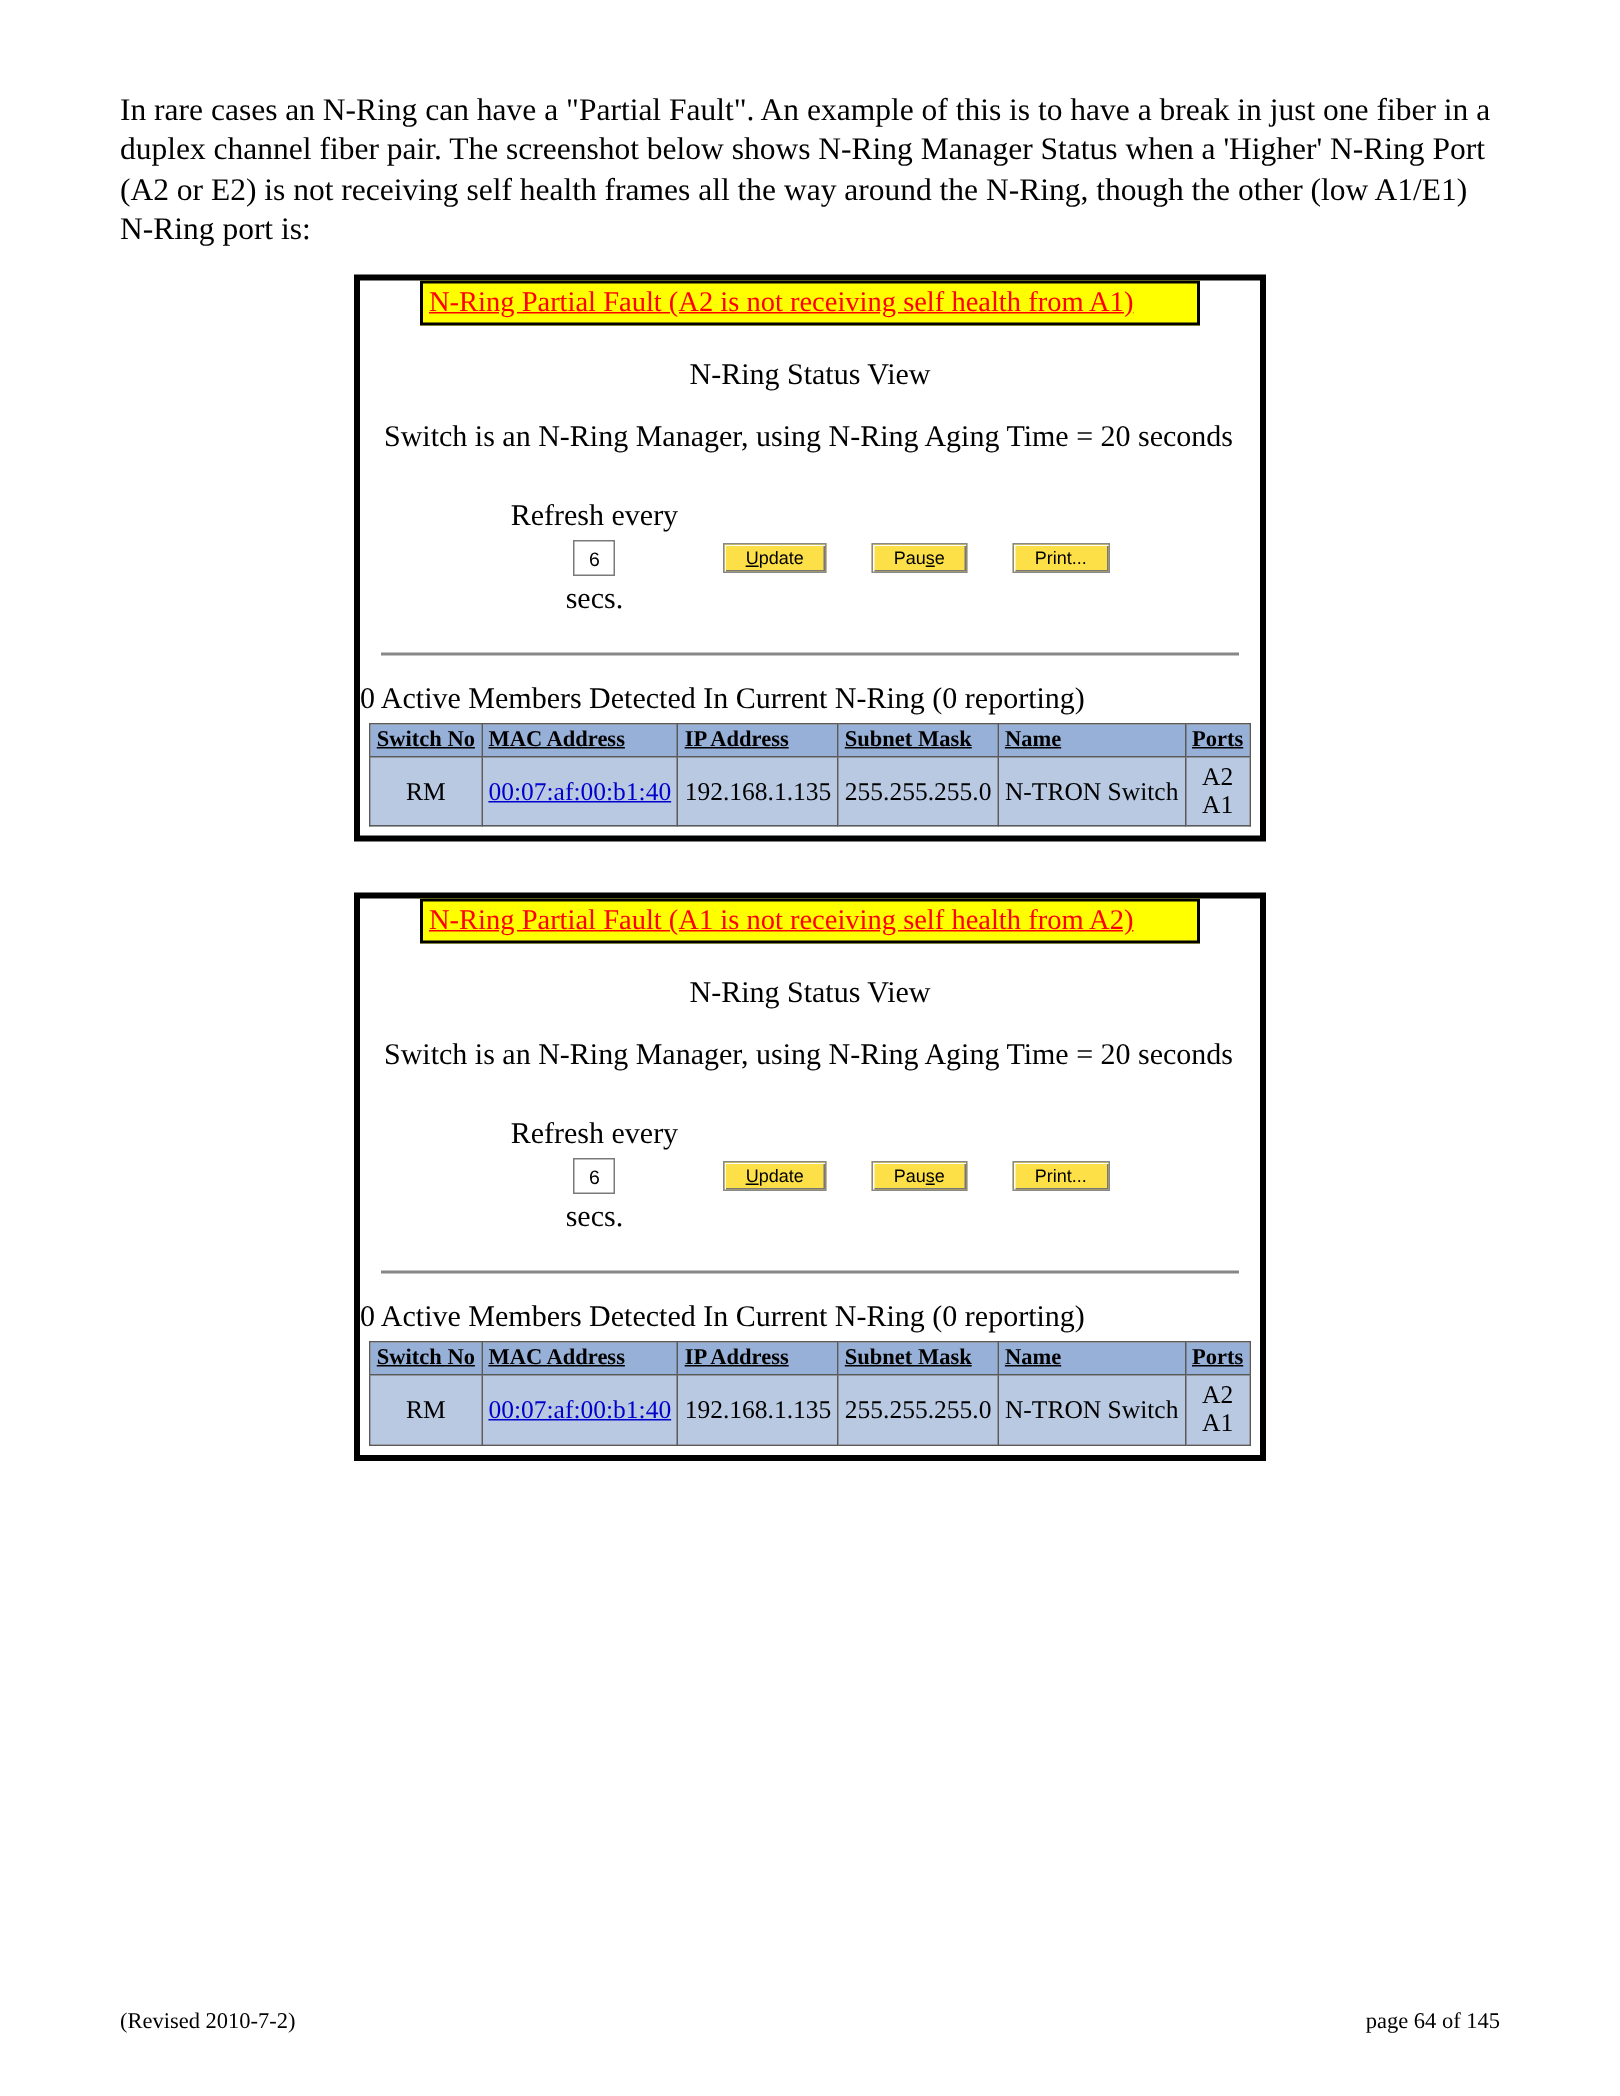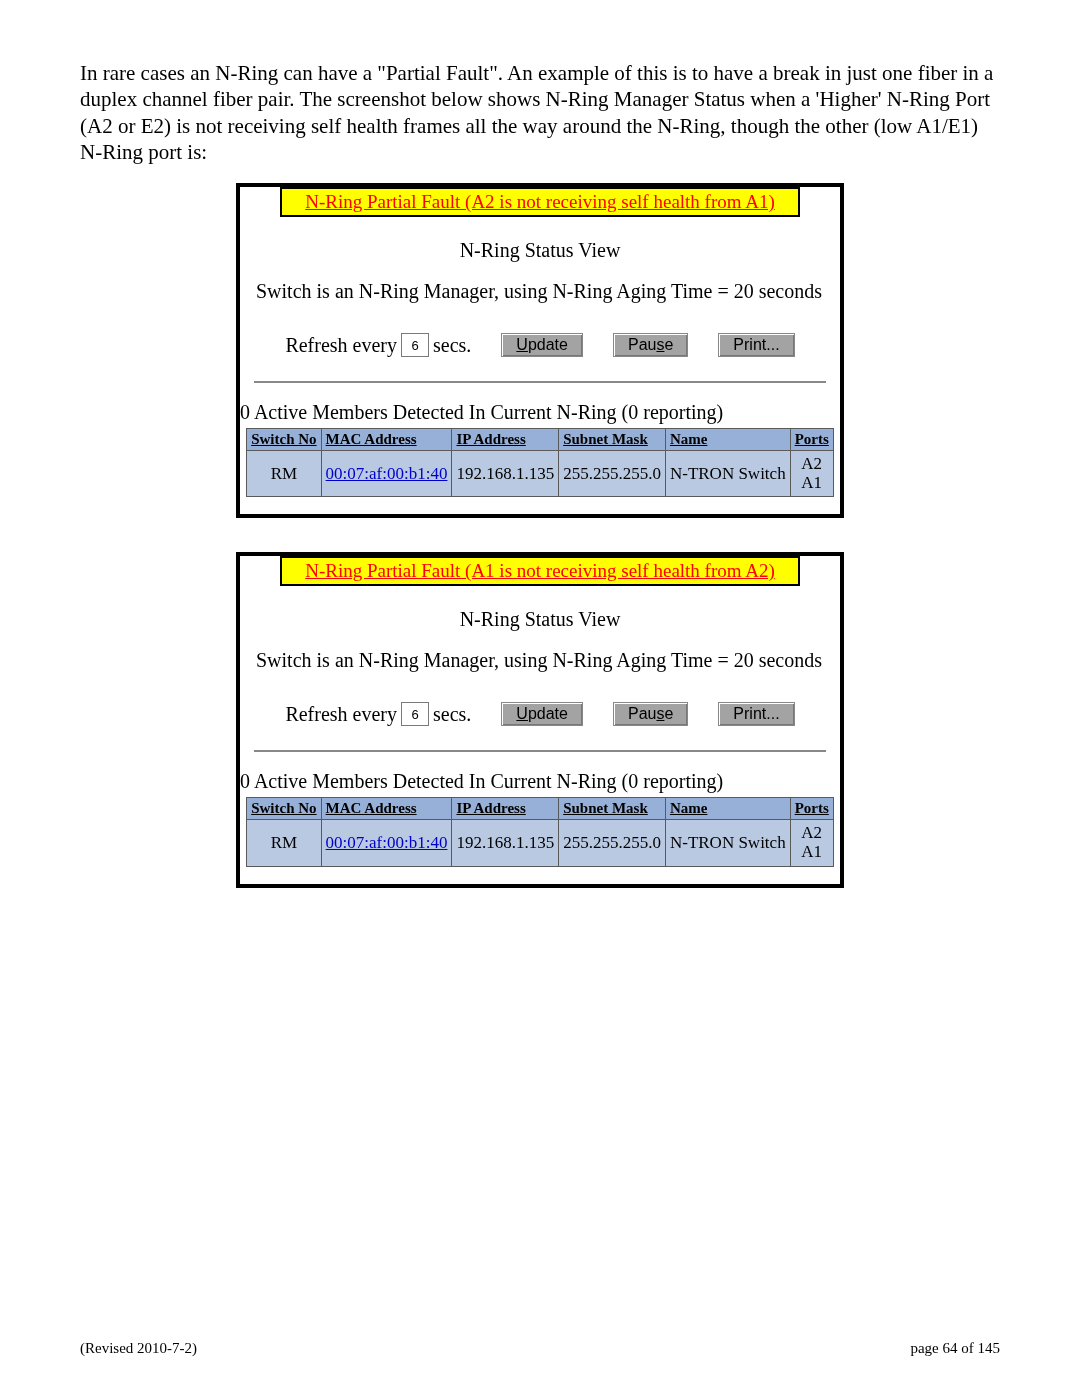--- a/index.html
+++ b/index.html
@@ -32,23 +32,22 @@
     padding:0;
   }
   .fault-row{
     padding:0;
   }
   .fault-box{
     background:#ffff00;
     border:2px solid #000;
     color:#ff0000;
     font-size:19px;
-    text-align:center;
     text-decoration:underline;
-    padding:2px 16px;
+    padding:2px 4px;
     margin:0 40px;
   }
   .view-title{
     text-align:center;
     font-weight:normal;
     font-size:20px;
     margin:22px 0 18px 0;
   }
   .aging-line{
     font-size:20px;
@@ -59,54 +58,55 @@
     align-items:center;
     justify-content:center;
     gap:30px;
     font-size:20px;
     margin-bottom:24px;
   }
   .refresh-text{
     display:flex;
     align-items:center;
     gap:4px;
+    flex-direction:column;
   }
   .refresh-input{
     width:26px;
     height:22px;
     font-family:Arial,sans-serif;
     font-size:13px;
     text-align:center;
     border:1px solid #7a7a7a;
     padding:0;
     background:#fff;
   }
   .btn{
     font-family:Arial,sans-serif;
-    font-size:16px;
-    background:#a3a3a3;
+    font-size:12px;
+    background:#fde047;
     border:1px solid #888;
     padding:2px 14px;
     cursor:pointer;
     box-shadow:1px 1px 0 #fff inset,-1px -1px 0 #777 inset;
   }
   .btn .u{text-decoration:underline;}
   .divider{
     border:none;
     border-top:2px solid #888;
     margin:0 14px 18px 14px;
   }
   .members-line{
     text-align:left;
     font-size:20px;
     margin:0 0 4px 0;
   }
   .data-table{
     border-collapse:collapse;
-    margin:0 auto 17px auto;
+    margin:0 auto 6px auto;
     font-size:15px;
   }
   .data-table th{
     background:#97b0d7;
     border:1px solid #5a5a5a;
     padding:2px 4px;
     text-align:left;
     font-weight:bold;
     text-decoration:underline;
     white-space:nowrap;

